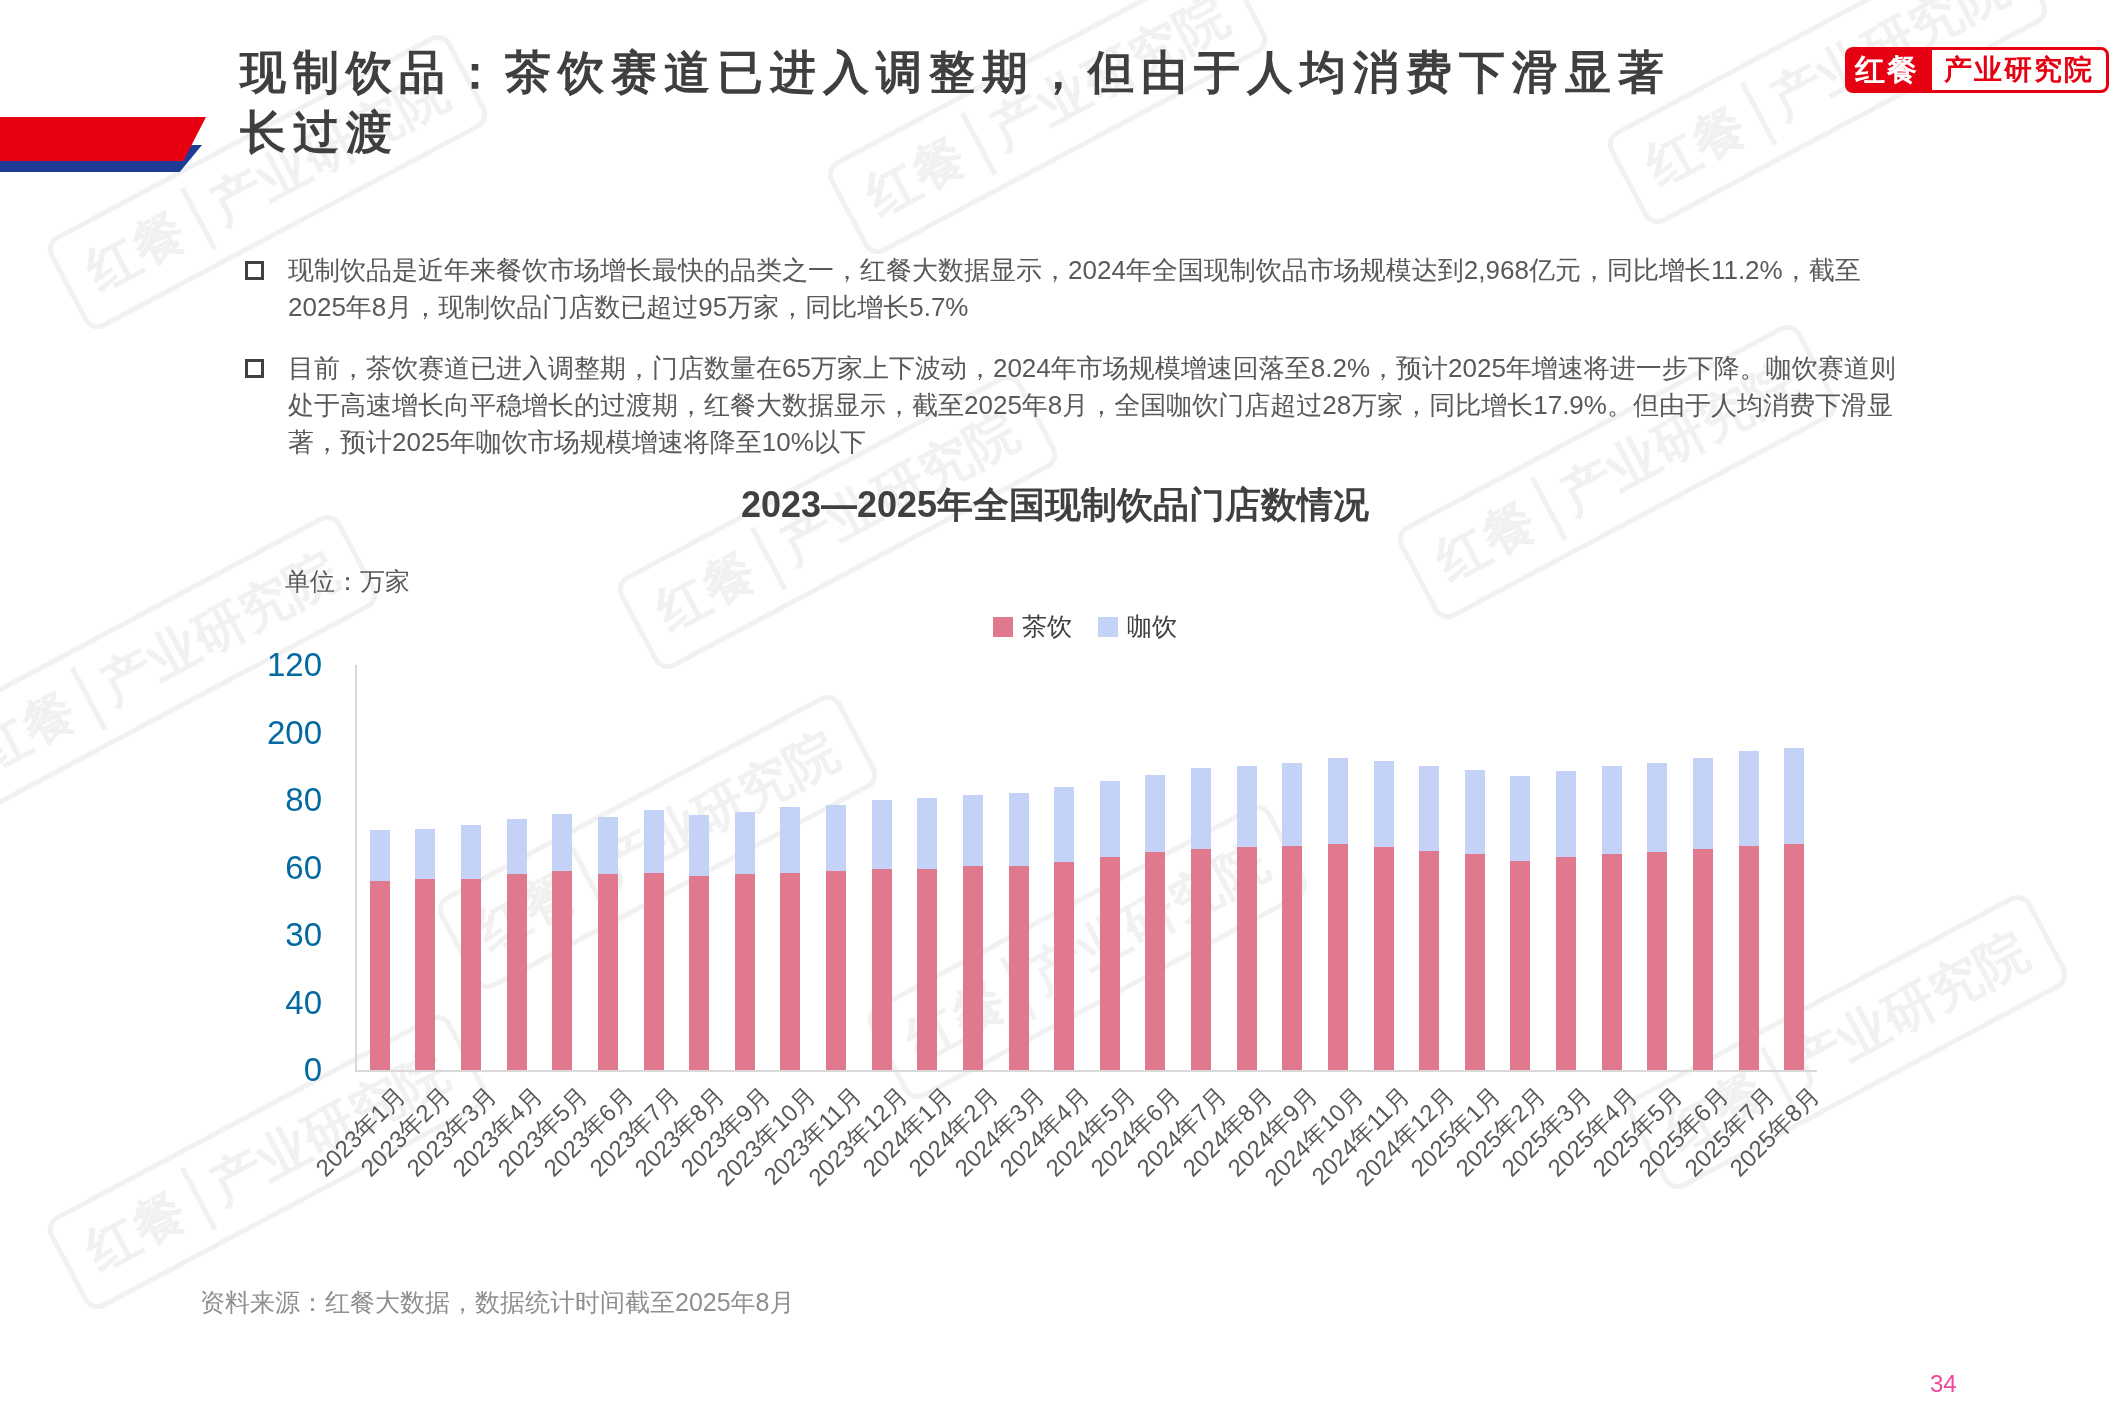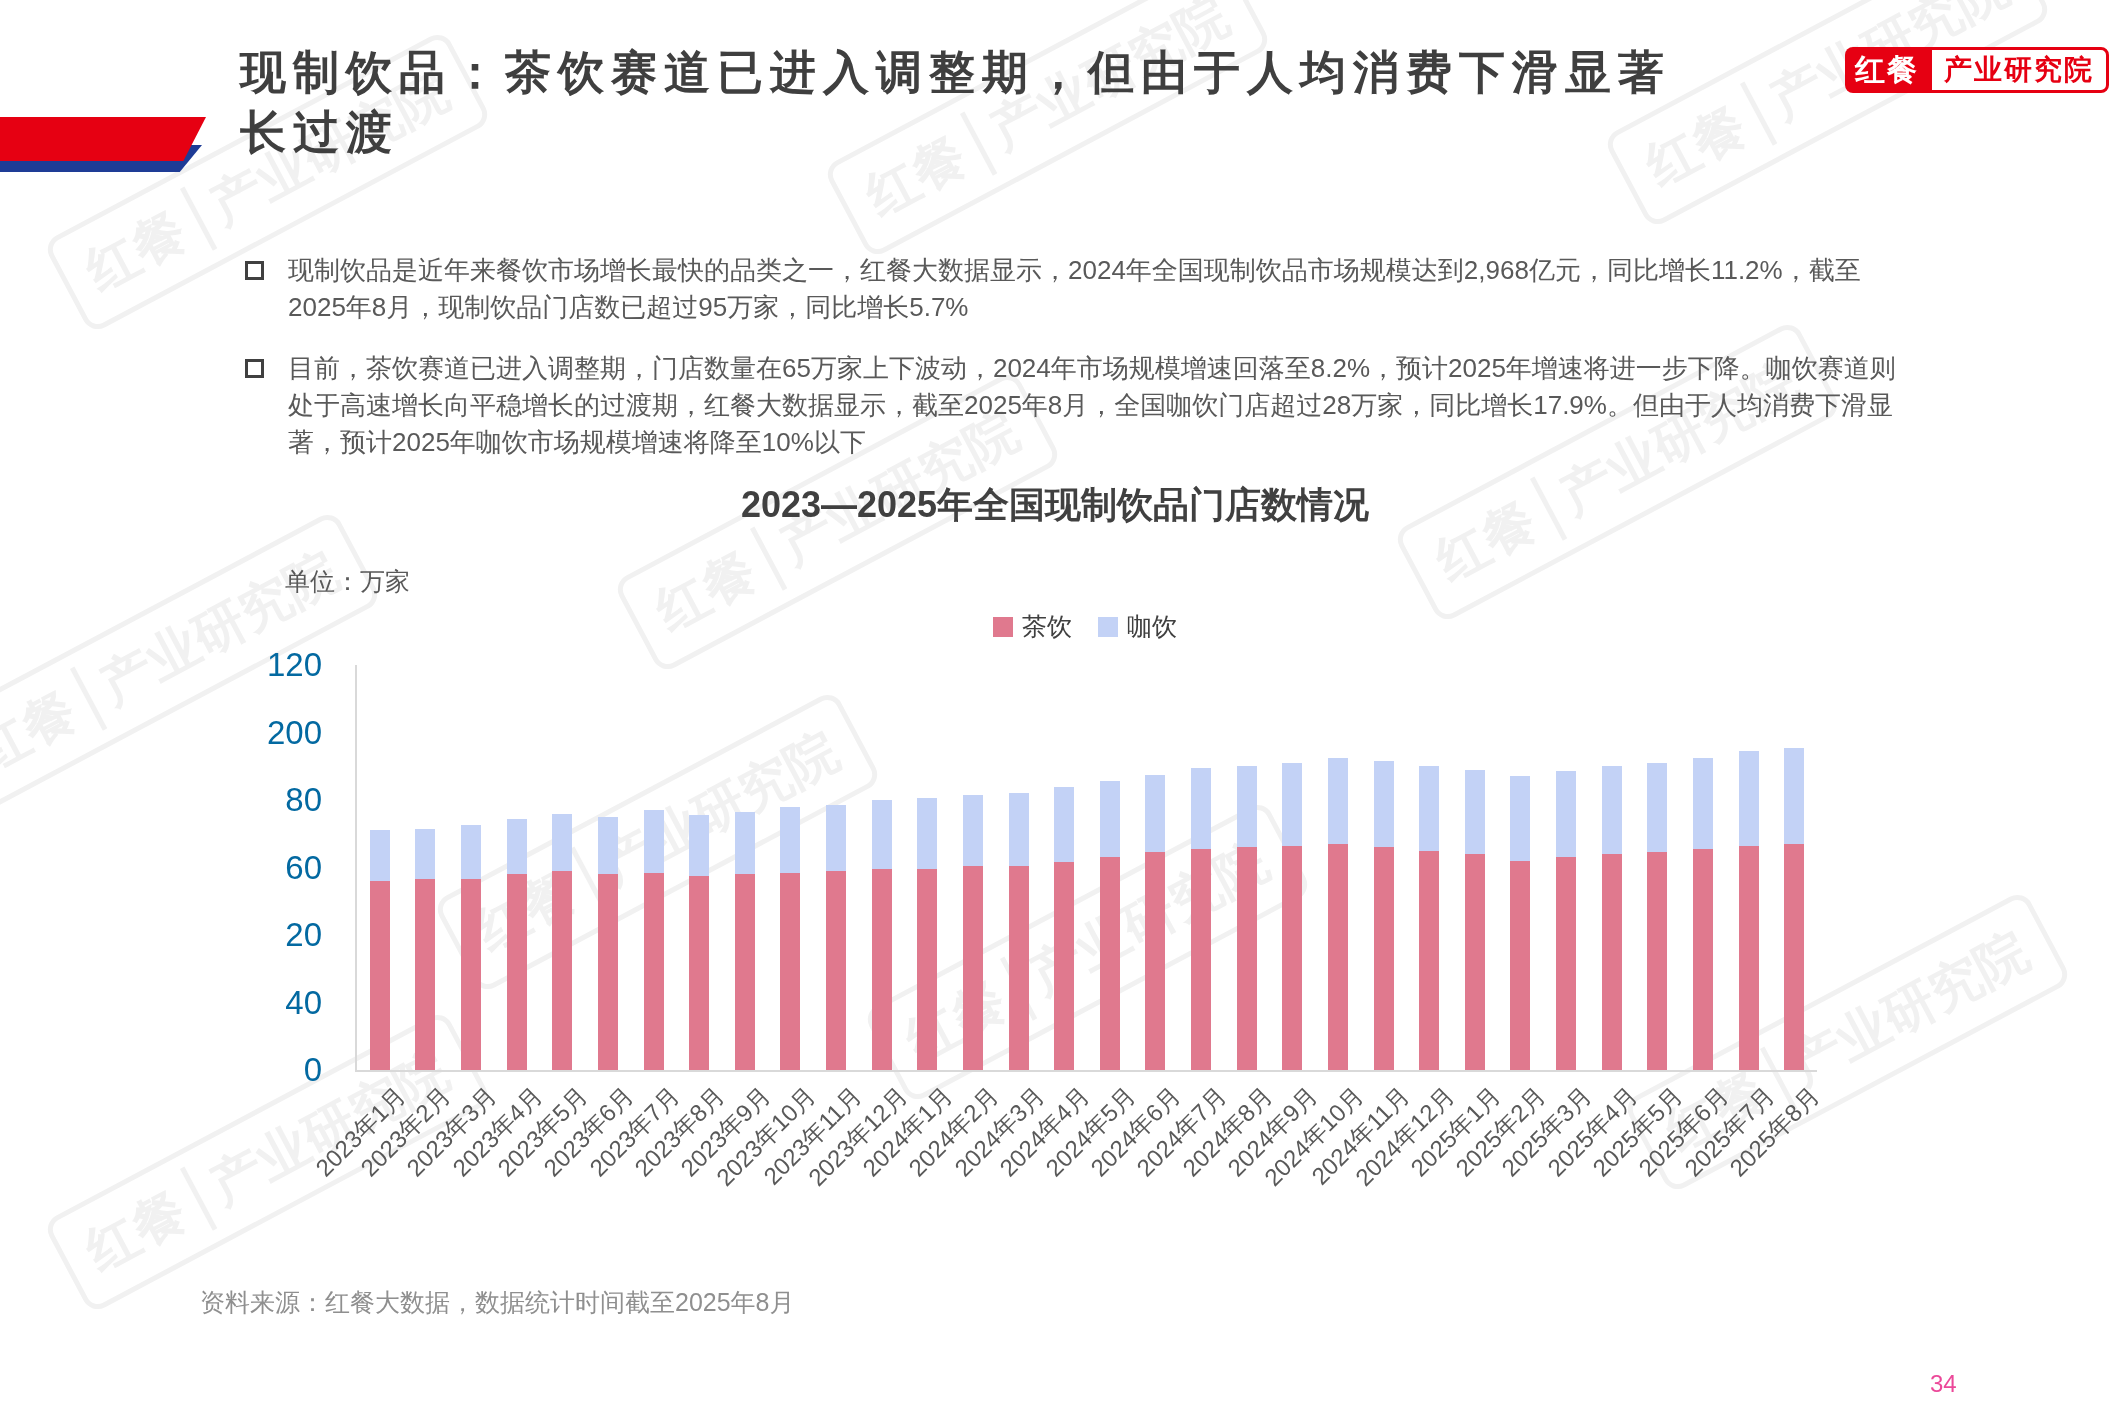--- a/index.html
+++ b/index.html
@@ -152,21 +152,21 @@
     </div>
     <div class="legend-item">
       <span class="swatch" style="background: rgb(195, 210, 246);"></span>
       <span>咖饮</span>
     </div>
   </div>
 
   <div class="y-labels">
       <div class="y-tick" style="top: 405px;">0</div>
       <div class="y-tick" style="top: 337.5px;">40</div>
-      <div class="y-tick" style="top: 270px;">20</div>
+      <div class="y-tick" style="top: 270px;">30</div>
       <div class="y-tick" style="top: 202.5px;">60</div>
       <div class="y-tick" style="top: 135px;">80</div>
       <div class="y-tick" style="top: 67.5px;">200</div>
       <div class="y-tick" style="top: 0px;">120</div>
     </div>
   <div class="plot-area">
       <div class="bar-slot" style="left: 0px; width: 45.625px;">
         <div class="bar">
           <div class="seg" style="background: rgb(195, 210, 246); height: 50.625px;"></div>
           <div class="seg" style="background: rgb(224, 121, 142); height: 189px;"></div>

